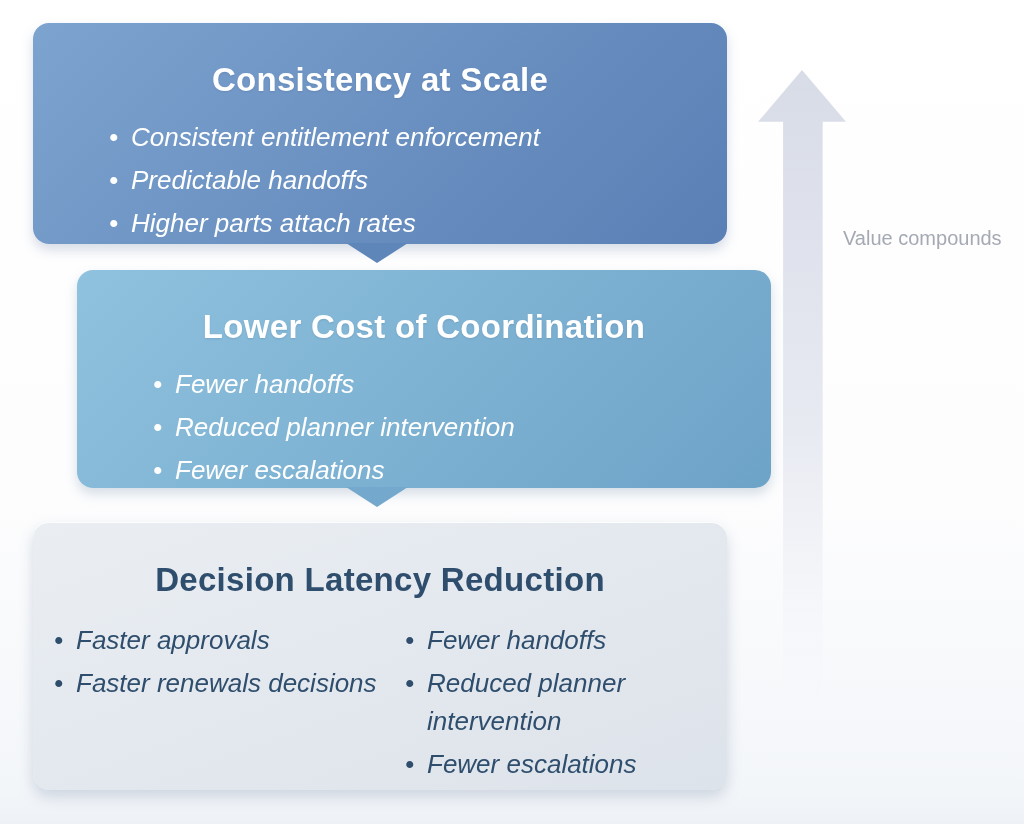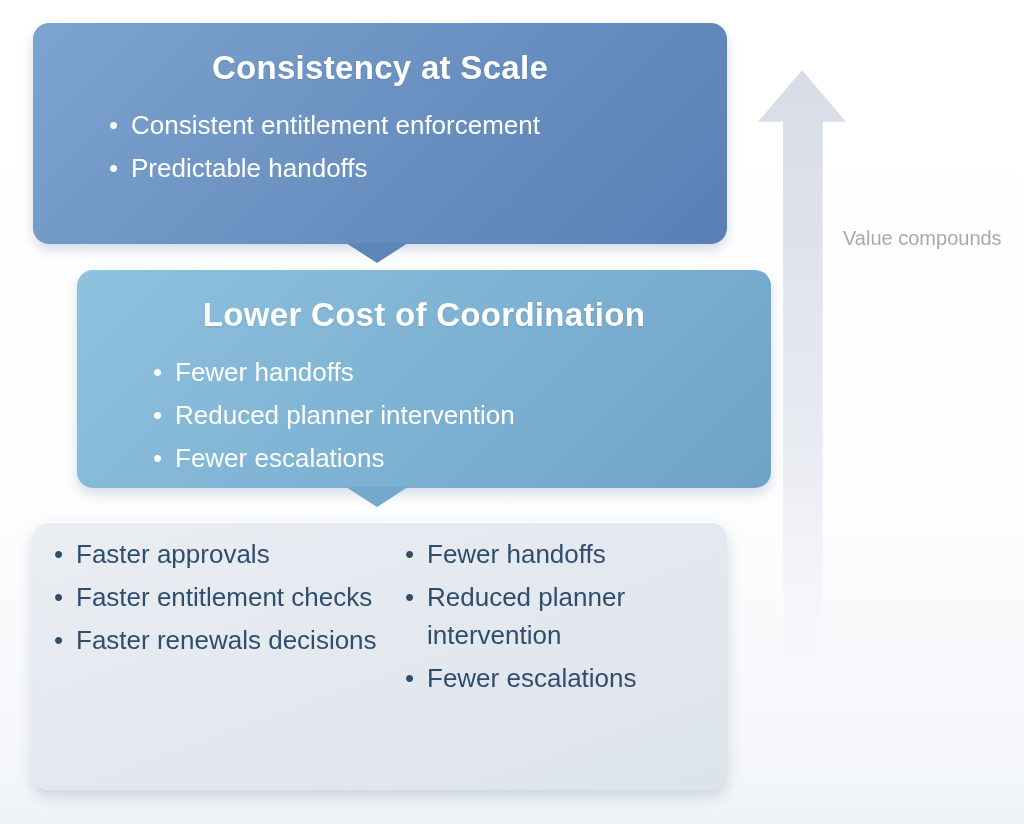--- a/index.html
+++ b/index.html
@@ -42,44 +42,45 @@
     position: absolute;
     width: 0; height: 0;
     border-left: 31px solid transparent;
     border-right: 31px solid transparent;
   }
   .tail-top { left: 346px; top: 243px; border-top: 20px solid var(--tail1); }
   .tail-mid { left: 346px; top: 487px; border-top: 20px solid var(--tail2); }
 
   .box-title {
     margin: 0;
-    padding-top: 26px;
+    padding-top: 38px;
     text-align: center;
     font-size: 33px;
     font-weight: 700;
     letter-spacing: 0.3px;
     color: #ffffff;
     text-shadow: 0 1px 2px rgba(40,60,100,0.15);
   }
   .box-bottom .box-title { color: var(--box3_text); text-shadow: none; }
 
   ul.bullets {
     list-style: none;
     margin: 17px 0 0 0;
     padding: 0 0 0 76px;
     color: #ffffff;
     font-size: 26px;
     line-height: 43px;
+    font-style: italic;
   }
   ul.bullets li { position: relative; padding-left: 22px; }
   ul.bullets li::before { content: "\2022"; position: absolute; left: 0; }
 
   .columns {
     display: flex;
-    margin-top: 12px;
+    margin-top: 22px;
     padding-left: 21px;
   }
   .columns ul.bullets {
     margin: 0; padding: 0;
     color: var(--box3_text);
     font-size: 26px;
     line-height: 38px;
   }
   .columns ul.bullets li { margin-bottom: 5px; padding-left: 22px; }
   .col-left  { width: 351px; }
@@ -109,39 +110,40 @@
 </head>
 <body>
 
 <div class="canvas">
 
   <div class="box box-top">
     <h2 class="box-title">Consistency at Scale</h2>
     <ul class="bullets">
       <li>Consistent entitlement enforcement</li>
       <li>Predictable handoffs</li>
+      <li>Higher parts attach rates</li>
     </ul>
   </div>
   <div class="tail tail-top"></div>
 
   <div class="box box-mid">
     <h2 class="box-title">Lower Cost of Coordination</h2>
     <ul class="bullets">
       <li>Fewer handoffs</li>
       <li>Reduced planner intervention</li>
       <li>Fewer escalations</li>
     </ul>
   </div>
   <div class="tail tail-mid"></div>
 
   <div class="box box-bottom">
+    <h2 class="box-title">Decision Latency Reduction</h2>
     <div class="columns">
       <ul class="bullets col-left">
         <li>Faster approvals</li>
-        <li>Faster entitlement checks</li>
         <li>Faster renewals decisions</li>
       </ul>
       <ul class="bullets col-right">
         <li>Fewer handoffs</li>
         <li>Reduced planner intervention</li>
         <li>Fewer escalations</li>
       </ul>
     </div>
   </div>
 

